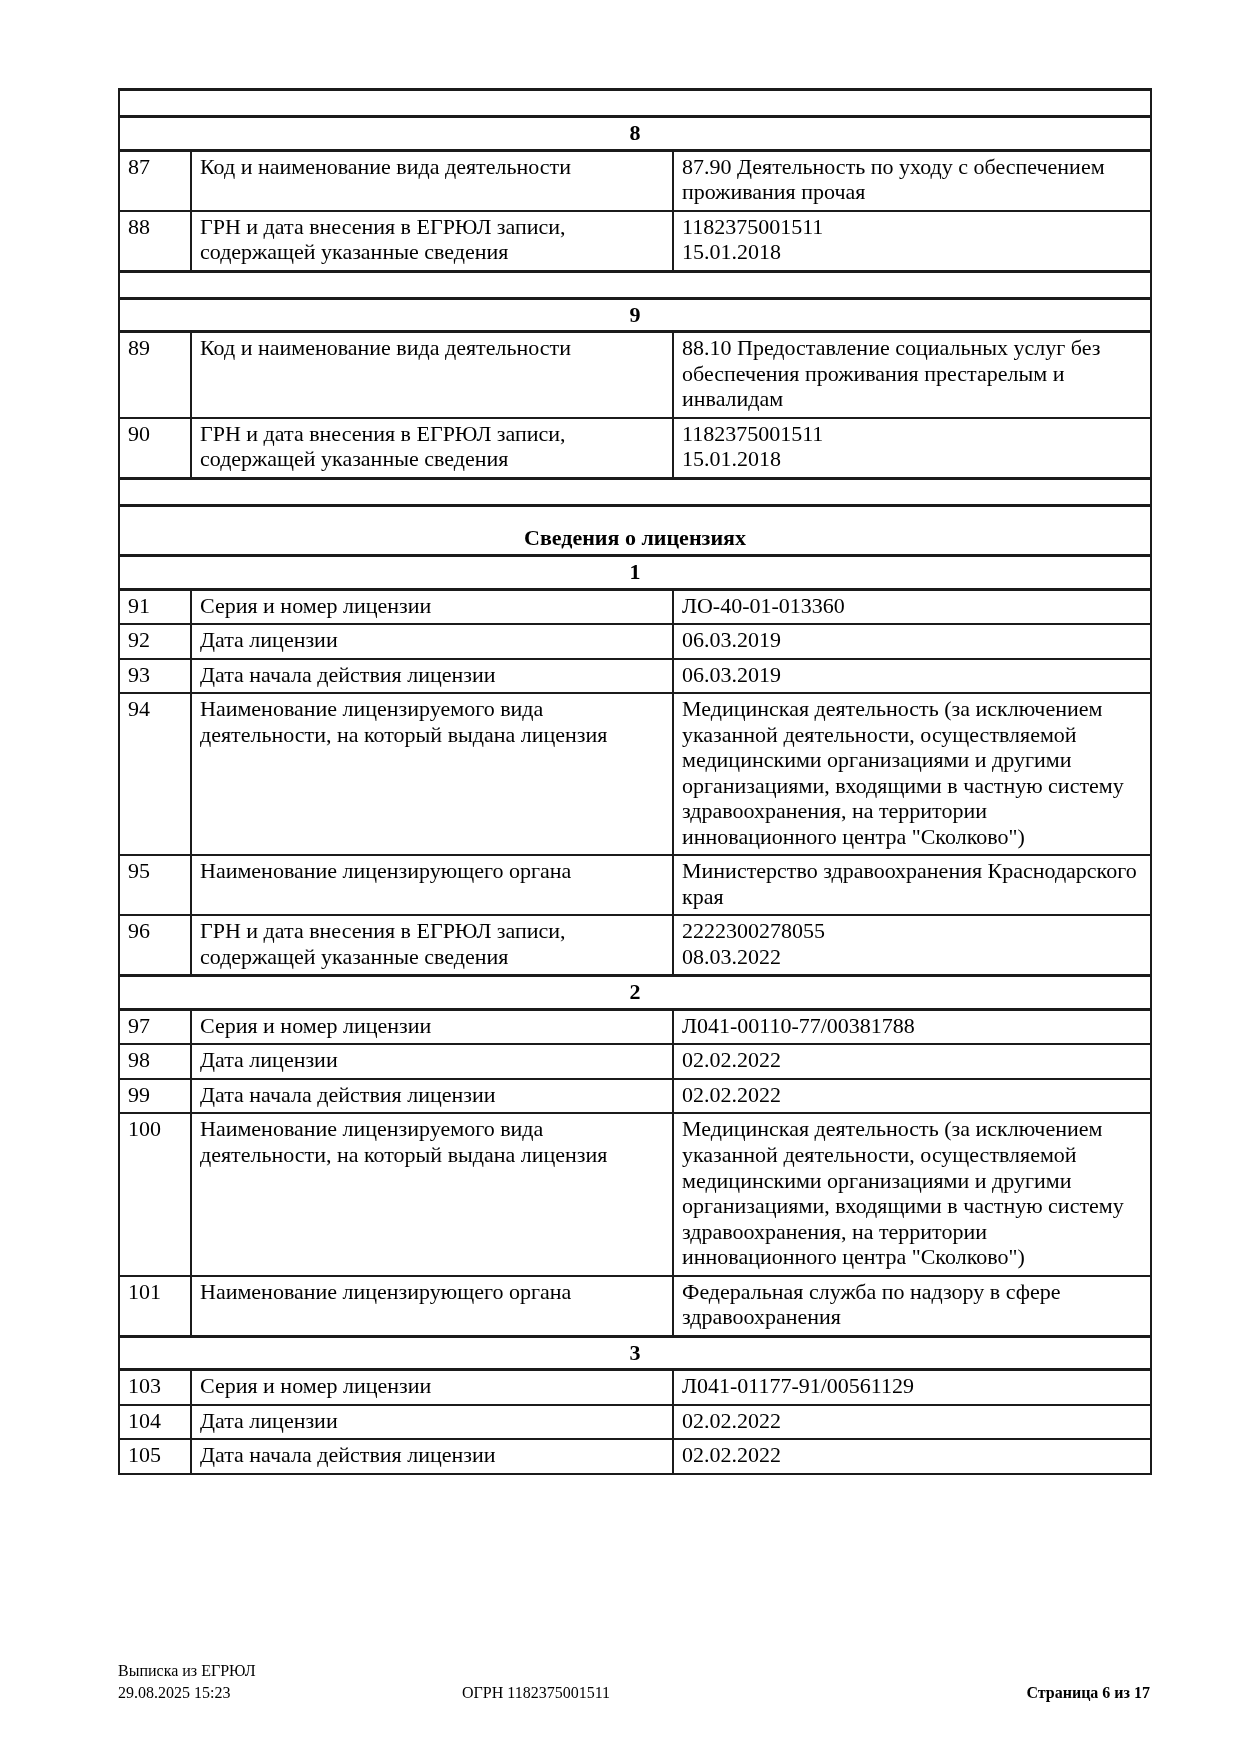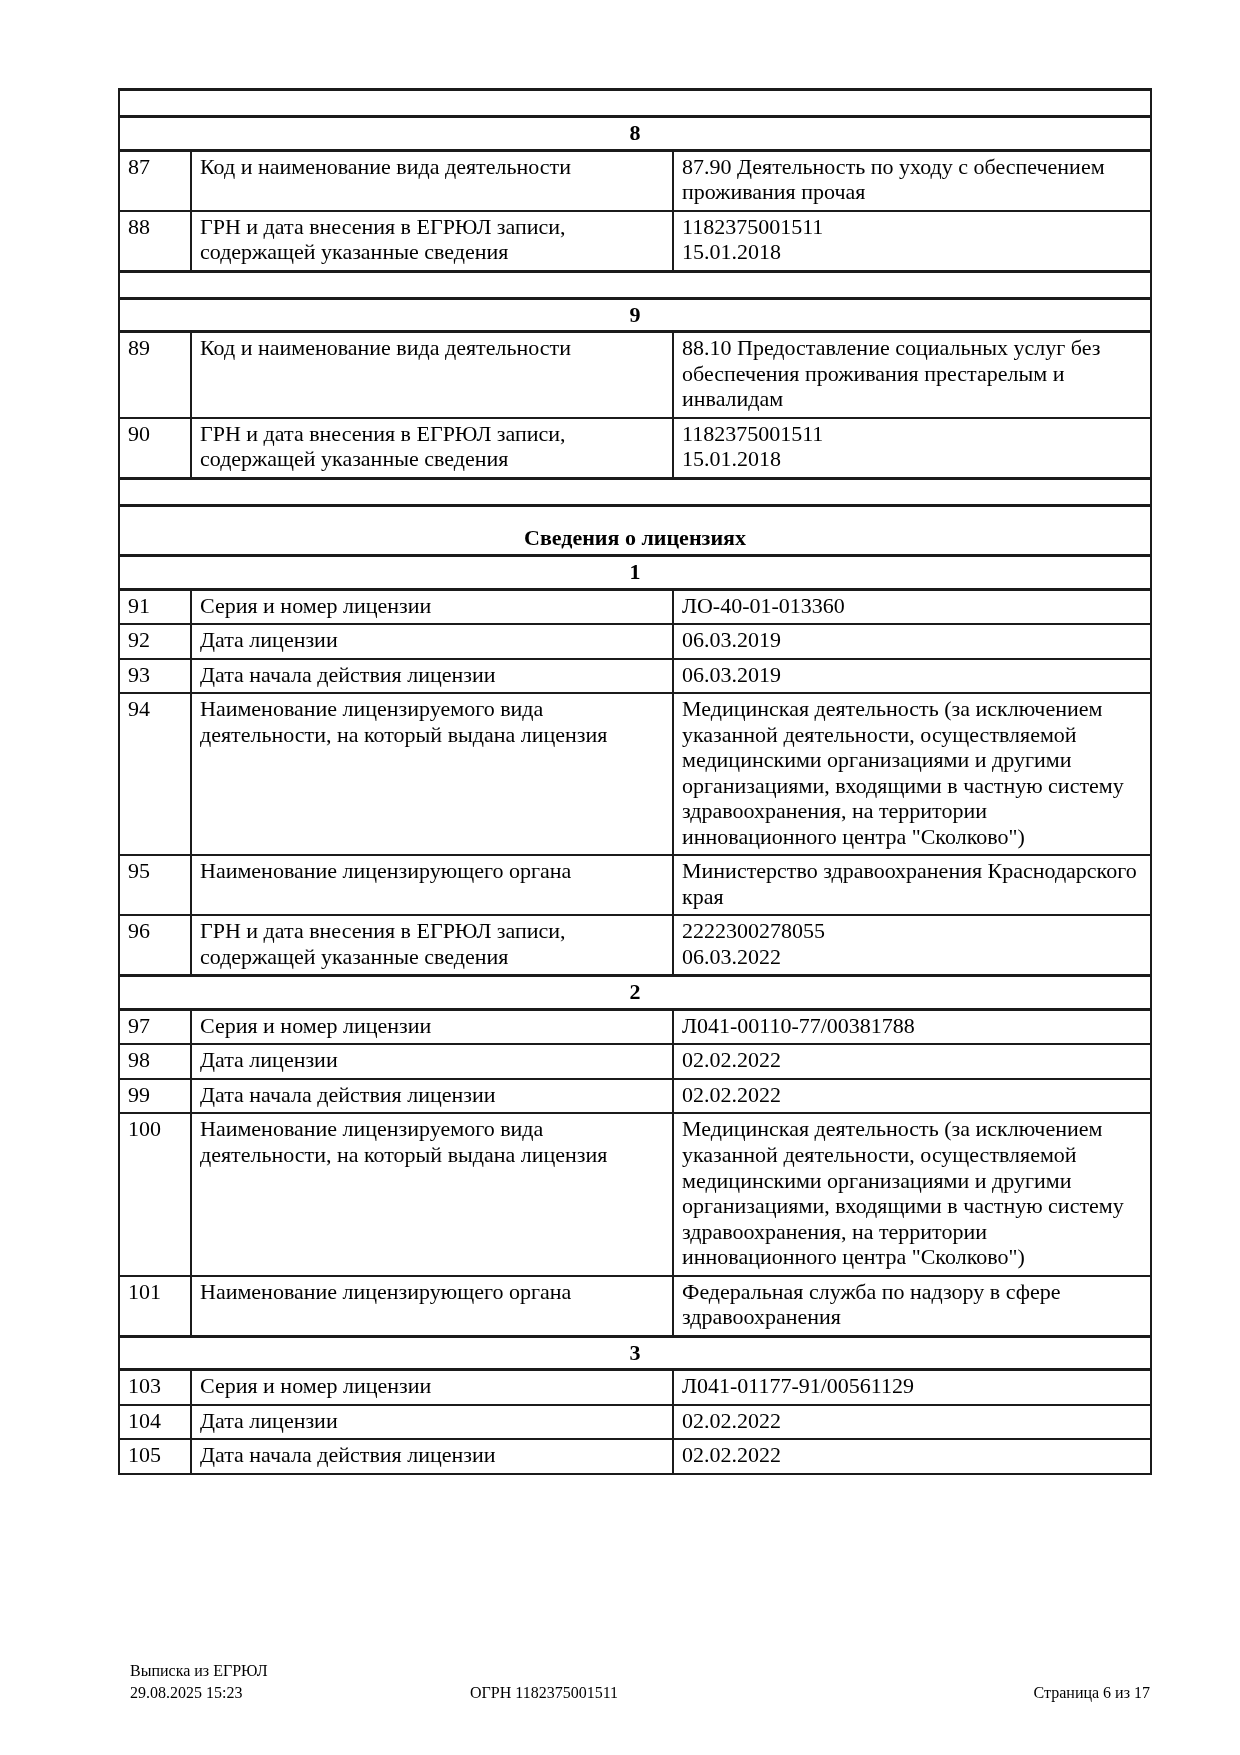--- a/index.html
+++ b/index.html
@@ -66,23 +66,23 @@
     position: absolute;
     left: 118px;
     top: 1660px;
     width: 1032px;
     display: flex;
     justify-content: space-between;
     align-items: flex-end;
     font-size: 16px;
     line-height: 1.35;
   }
-  .footer .f-left  { flex: 1; text-align: left; margin-left: 12px; }
+  .footer .f-left  { flex: 1; text-align: left; }
   .footer .f-center{ flex: 1; text-align: left; }
-  .footer .f-right { flex: 1; text-align: right; }
+  .footer .f-right { flex: 1; text-align: right; font-weight: bold; }
 </style>
 </head>
 <body>
 
 <div class="page">
 
   <div class="table-wrap">
     <table class="egrul">
       <colgroup>
         <col style="width:72px">
@@ -155,21 +155,21 @@
           </tr>
           <tr class="data">
             <td class="cell-num">95</td>
             <td class="cell-label">Наименование лицензирующего органа</td>
             <td class="cell-value">Министерство здравоохранения Краснодарского края</td>
           </tr>
           <tr class="data">
             <td class="cell-num">96</td>
             <td class="cell-label">ГРН и дата внесения в ЕГРЮЛ записи, содержащей указанные сведения</td>
             <td class="cell-value">2222300278055
-06.03.2022</td>
+08.03.2022</td>
           </tr>
           <tr class="group">
             <td colspan="3">2</td>
           </tr>
           <tr class="data">
             <td class="cell-num">97</td>
             <td class="cell-label">Серия и номер лицензии</td>
             <td class="cell-value">Л041-00110-77/00381788</td>
           </tr>
           <tr class="data">

